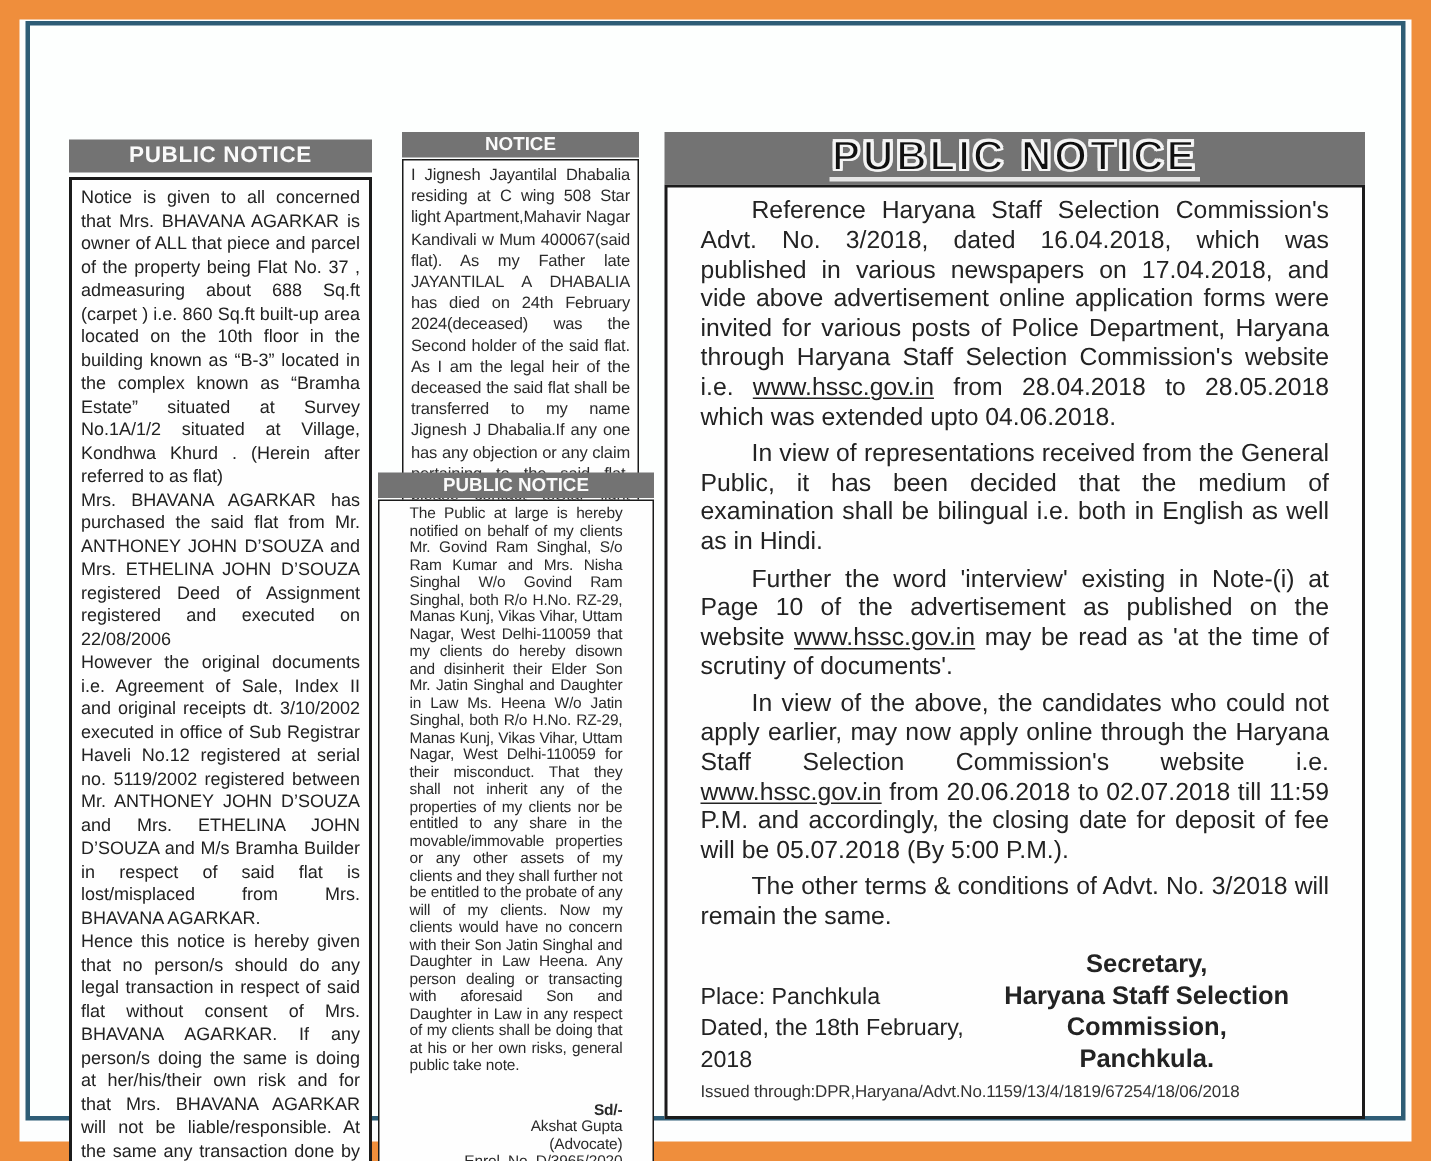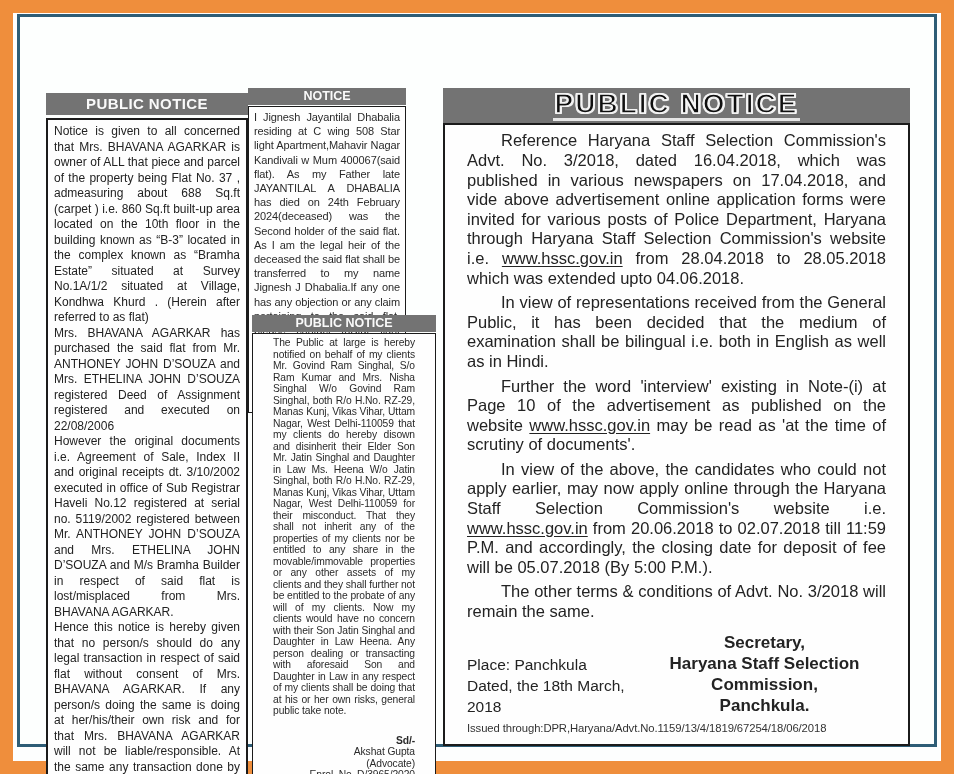--- a/index.html
+++ b/index.html
@@ -26,21 +26,21 @@
     border:2px solid #1b1b1b; background:#fefefe; box-sizing:border-box;
     text-align:justify; overflow:hidden;
   }
   
   .n-left{ left:46px; top:93px; width:202px; }
   .n-left .bar{ font-size:15px; letter-spacing:.4px; padding:2px 0 3px; }
   .n-left .bodybox{ margin-top:3px; padding:4px 6px 5px; font-size:12px; line-height:15.5px; color:#222; }
   .n-left p{ margin:0; }
   .plain{ text-align:left; }
   
-  .n-midtop{ left:248px; top:88px; width:158px; }
+  .n-midtop{ left:268px; top:88px; width:158px; }
   .n-midtop .bar{ font-size:12.5px; padding:1px 0 2px; }
   .n-midtop .bodybox{ border-width:1.5px; margin-top:1px; padding:3px 5px 4px; font-size:11px; line-height:14.2px; letter-spacing:-.1px; color:#2a2a2a; }
   .n-midtop p{ margin:0; }
   
   .n-midbot{ left:252px; top:315px; width:184px; }
   .n-midbot .bar{ font-size:12.5px; padding:1px 0 2px; }
   .n-midbot .bodybox{ border-width:1.5px; margin-top:1px; padding:3px 20px 4px; font-size:10.3px; line-height:11.5px; letter-spacing:-.1px; color:#2a2a2a; }
   .n-midbot p{ margin:0; }
   .sig-block{ text-align:right; margin-top:18px; }
   .sig-line{ display:block; }
@@ -116,21 +116,21 @@
     </div>
     <div class="bodybox">
       <p><span>Reference Haryana Staff Selection Commission's Advt. No. 3/2018, dated 16.04.2018, which was published in various newspapers on 17.04.2018, and vide above advertisement online application forms were invited for various posts of Police Department, Haryana through Haryana Staff Selection Commission's website i.e. </span><span class="u">www.hssc.gov.in</span><span> from 28.04.2018 to 28.05.2018 which was extended upto 04.06.2018.</span></p>
       <p><span>In view of representations received from the General Public, it has been decided that the medium of examination shall be bilingual i.e. both in English as well as in Hindi.</span></p>
       <p><span>Further the word 'interview' existing in Note-(i) at Page 10 of the advertisement as published on the website </span><span class="u">www.hssc.gov.in</span><span> may be read as 'at the time of scrutiny of documents'.</span></p>
       <p><span>In view of the above, the candidates who could not apply earlier, may now apply online through the Haryana Staff Selection Commission's website i.e. </span><span class="u">www.hssc.gov.in</span><span> from 20.06.2018 to 02.07.2018 till 11:59 P.M. and accordingly, the closing date for deposit of fee will be 05.07.2018 (By 5:00 P.M.).</span></p>
       <p><span>The other terms &amp; conditions of Advt. No. 3/2018 will remain the same.</span></p>
       <div class="r-footer">
         <div class="r-footer-left">
           <div>Place: Panchkula</div>
-          <div>Dated, the 18th March, 2018</div>
+          <div>Dated, the 18th February, 2018</div>
         </div>
         <div class="r-footer-right">
           <div>Secretary,</div>
           <div>Haryana Staff Selection Commission,</div>
           <div>Panchkula.</div>
         </div>
       </div>
       <div class="issued">Issued through:DPR,Haryana/Advt.No.1159/13/4/1819/67254/18/06/2018</div>
     </div>
   </div>

